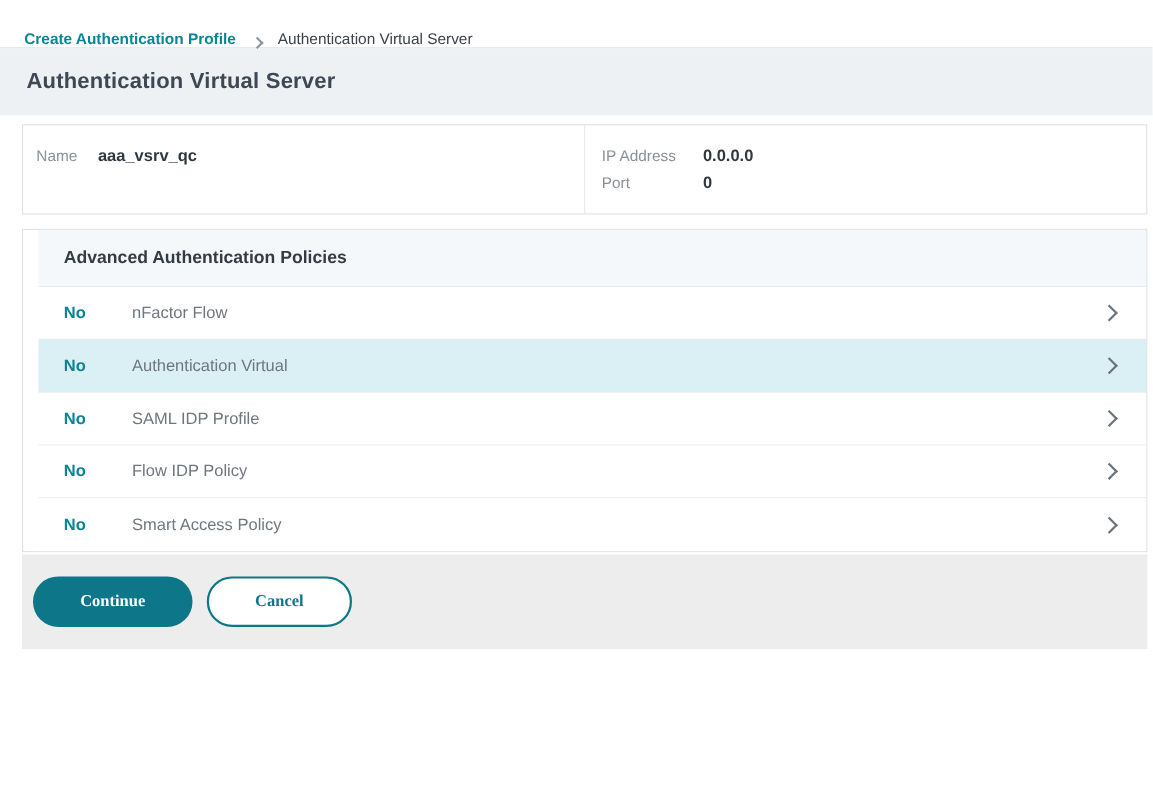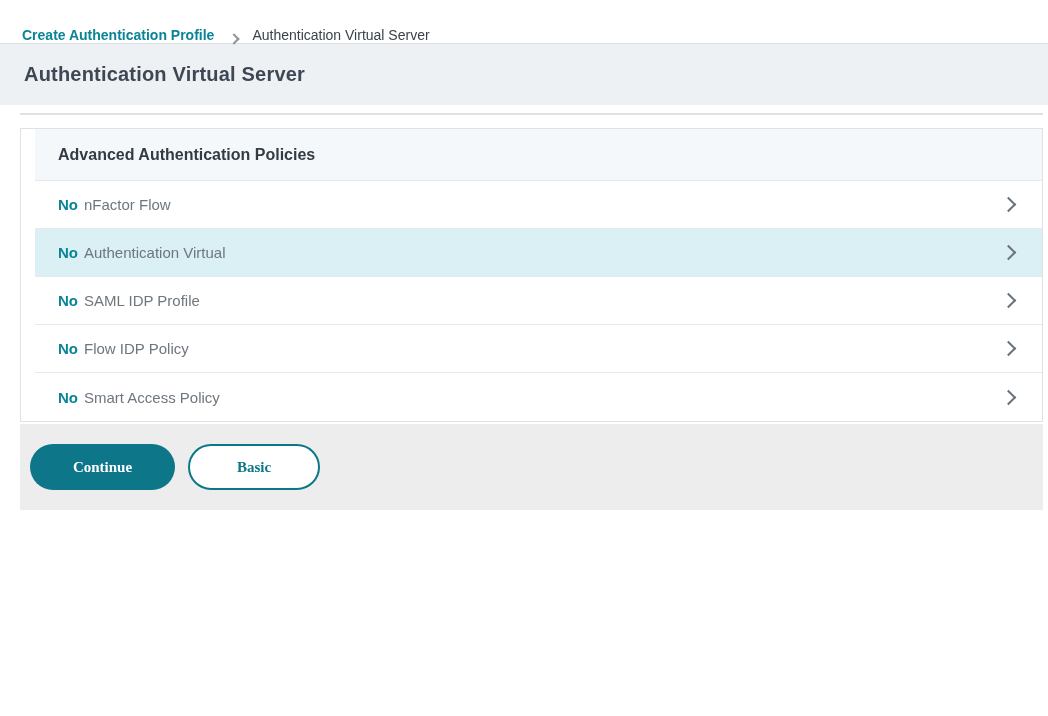--- a/index.html
+++ b/index.html
@@ -43,21 +43,21 @@
   .basic-col{padding-top:19px;}
   .basic-col.left{width:510px;padding-left:12px;}
   .basic-col.right{flex:1;border-left:1px solid var(--row-border);padding-left:15px;}
   .field-row{display:flex;align-items:baseline;margin-bottom:8px;}
   .field-label{font-size:14px;color:var(--label-gray);}
   .left .field-label{width:56px;}
   .right .field-label{width:92px;}
   .field-value{font-size:15px;font-weight:700;color:var(--value-dark);}
 
   
-  .policy-row{height:48px;display:flex;align-items:center;padding:0 28px 0 23px;border-bottom:1px solid var(--row-border);cursor:pointer;background:#fff;}
+  .policy-row{height:48px;display:flex;align-items:center;padding:0 28px 0 23px;border-bottom:1px solid var(--row-border);cursor:pointer;background:#fff;gap:36px;}
   .policy-row:last-child{border-bottom:none;}
   .policy-row.highlighted{background:var(--row-highlight);}
   .policy-prefix{font-size:15px;font-weight:700;color:var(--link-teal);margin-right:6px;}
   .policy-label{font-size:15px;color:var(--row-text-gray);}
   .policy-chevron{margin-left:auto;width:11px;height:11px;border-top:2px solid var(--chevron-gray);border-right:2px solid var(--chevron-gray);transform:rotate(45deg);}
 
   
   .action-bar{margin:2px 5px 0 20px;height:86px;background:var(--footer-bg);display:flex;align-items:center;padding-left:10px;}
   .btn{height:46px;border-radius:23px;font-family:Liberation Serif, serif;font-size:15px;font-weight:700;cursor:pointer;}
   .btn.primary{width:145px;background:var(--button-teal);color:#fff;border:none;margin-right:13px;}
@@ -72,20 +72,38 @@
     <a class="crumb-link">Create Authentication Profile</a>
     <span class="crumb-sep"></span>
     <span class="crumb-current">Authentication Virtual Server</span>
   </header>
 
   <div class="title-bar">
     <h1>Authentication Virtual Server</h1>
   </div>
 
   <section class="card basic">
+    <div class="basic-body">
+      <div class="basic-col left">
+        <div class="field-row">
+          <span class="field-label">Name</span>
+          <span class="field-value">aaa_vsrv_qc</span>
+        </div>
+      </div>
+      <div class="basic-col right">
+        <div class="field-row">
+          <span class="field-label">IP Address</span>
+          <span class="field-value">0.0.0.0</span>
+        </div>
+        <div class="field-row">
+          <span class="field-label">Port</span>
+          <span class="field-value">0</span>
+        </div>
+      </div>
+    </div>
   </section>
 
   <section class="card policies">
     <div class="card-header">
       <span>Advanced Authentication Policies</span>
     </div>
 
     <div class="policy-row">
       <span class="policy-prefix">No</span>
       <span class="policy-label">nFactor Flow</span>
@@ -112,16 +130,16 @@
 
     <div class="policy-row">
       <span class="policy-prefix">No</span>
       <span class="policy-label">Smart Access Policy</span>
       <span class="policy-chevron"></span>
     </div>
   </section>
 
   <footer class="action-bar">
     <button class="btn primary">Continue</button>
-    <button class="btn secondary">Basic</button>
+    <button class="btn secondary">Cancel</button>
   </footer>
 
 </div>
 
 </body></html>

